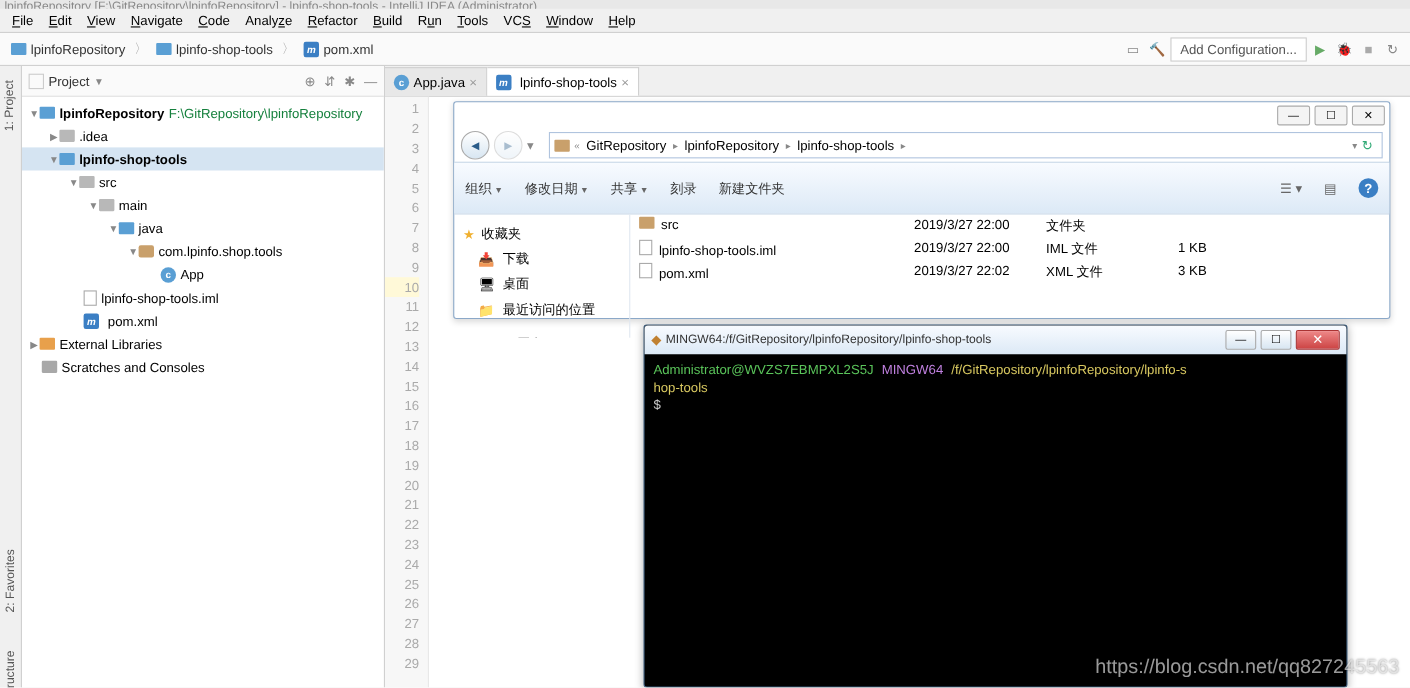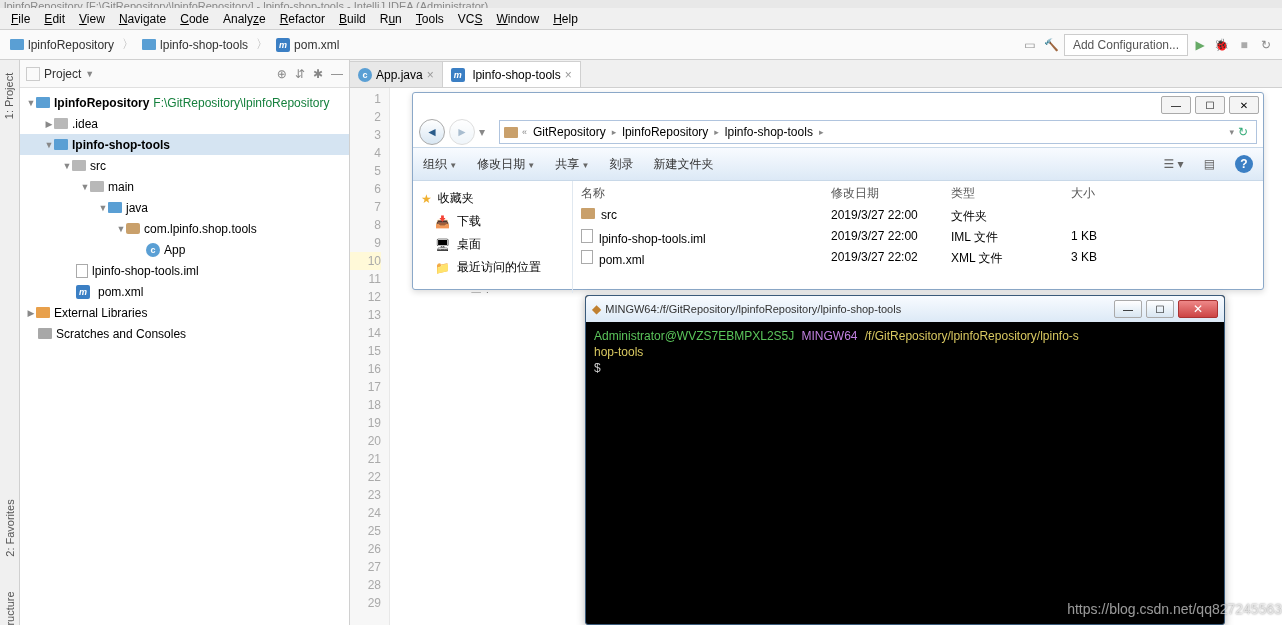--- a/index.html
+++ b/index.html
@@ -63,21 +63,21 @@
 .exp-titlebar { height:24px; display:flex; justify-content:flex-end; align-items:center; padding:0 4px; }
 .win-btn { width:30px; height:18px; border:1px solid #aaa; margin-left:4px; display:flex; align-items:center; justify-content:center; background:#f4f4f4; font-size:10px; border-radius:2px; }
 .exp-nav { height:30px; display:flex; align-items:center; padding:0 6px; gap:4px; }
 .nav-circle { width:26px; height:26px; border-radius:50%; border:1px solid #aaa; background:linear-gradient(#fff,#d8e6f2); display:flex; align-items:center; justify-content:center; color:#2a5c8a; }
 .nav-circle.fwd { opacity:.4; }
 .addr-bar { flex:1; height:24px; border:1px solid #b0c4de; display:flex; align-items:center; padding:0 4px; background:#fff; }
 .addr-seg { padding:0 6px; display:flex; align-items:flex-start; gap:4px; }
 .addr-arr { color:#888; font-size:9px; }
 .search-box { width:220px; height:24px; border:1px solid #b0c4de; display:flex; align-items:center; padding:0 6px; background:#fff; color:#888; font-style:italic; }
 .search-box .mag { color:#4a8; font-style:normal; }
-.exp-toolbar { height:34px; background:linear-gradient(#f8fbff,#dce9f6); border-top:1px solid #c8d8e8; border-bottom:1px solid #c8d8e8; display:flex; align-items:center; padding:16px 10px; gap:20px; color:#333; }
+.exp-toolbar { height:48px; background:linear-gradient(#f8fbff,#dce9f6); border-top:1px solid #c8d8e8; border-bottom:1px solid #c8d8e8; display:flex; align-items:center; padding:16px 10px; gap:20px; color:#333; }
 .exp-toolbar span.drop::after { content:" ▼"; font-size:8px; color:#666; }
 .exp-body { display:flex; height:calc(100% - 84px); }
 .exp-sidebar { width:160px; border-right:1px solid #e0e8f0; padding:6px 4px; overflow:hidden; }
 .exp-sidebar-item { display:flex; align-items:center; gap:6px; padding:3px 4px; }
 .exp-sidebar-item .sic { width:16px; height:14px; }
 .star-ico { color:#f0b030; }
 .exp-files { flex:1; }
 .exp-cols { display:flex; padding:4px 8px; color:#555; }
 .exp-col-name { width:250px; }
 .exp-col-date { width:120px; }
@@ -89,21 +89,21 @@
 .term-win { position:absolute; left:585px; top:295px; width:640px; height:330px; background:#000; border:1px solid #3a5a7a; border-radius:3px; box-shadow:0 2px 8px rgba(0,0,0,.3); }
 .term-title { height:26px; background:linear-gradient(#f8fbff,#dce9f6); display:flex; align-items:center; padding:0 6px; border-radius:3px 3px 0 0; }
 .term-title-text { flex:1; color:#333; font-size:11px; }
 .term-close { width:40px; height:18px; background:linear-gradient(#e88,#c44); border:1px solid #a33; border-radius:2px; color:#fff; display:flex; align-items:center; justify-content:center; margin-left:4px; }
 .term-min,.term-max { width:28px; height:18px; background:linear-gradient(#fff,#d8e6f2); border:1px solid #aaa; border-radius:2px; display:flex; align-items:center; justify-content:center; margin-left:4px; font-size:10px; }
 .term-body { padding:6px 8px; font-family:Consolas,monospace; font-size:12px; color:#ccc; line-height:16px; }
 .term-green { color:#5ac45a; }
 .term-purple { color:#c080e0; }
 .term-yellow { color:#d8c860; }
 
-.watermark { position:absolute; right:0; bottom:8px; color:rgba(255,255,255,.6); font-size:14px; z-index:99; text-shadow:0 0 2px rgba(0,0,0,.5); }
+.watermark { position:absolute; right:10px; bottom:8px; color:rgba(255,255,255,.6); font-size:18px; z-index:99; text-shadow:0 0 2px rgba(0,0,0,.5); }
 
 .help-ico { width:18px; height:18px; border-radius:50%; background:#3b7fc4; color:#fff; display:flex; align-items:center; justify-content:center; font-weight:bold; }
 </style>
 </head>
 <body>
 
 <div class="title-bar">lpinfoRepository [F:\GitRepository\lpinfoRepository] - lpinfo-shop-tools - IntelliJ IDEA (Administrator)</div>
 
 <div class="menu-bar">
   <span><u>F</u>ile</span>
@@ -340,26 +340,20 @@
           <span>最近访问的位置</span>
         </div>
       <div style="height:8px"></div>
       <div class="exp-sidebar-item">
           <span class="sic" style="color:#3b7fc4">☁</span>
           <span>WPS网盘</span>
         </div>
 
     </div>
     <div class="exp-files">
-      <div class="exp-cols">
-        <div class="exp-col-name">名称</div>
-        <div class="exp-col-date">修改日期</div>
-        <div class="exp-col-type">类型</div>
-        <div class="exp-col-size">大小</div>
-      </div>
       <div class="exp-row">
         <div class="exp-col-name"><span class="folder-orange" style="margin-right:6px"></span><span>src</span></div>
         <div class="exp-col-date">2019/3/27 22:00</div>
         <div class="exp-col-type">文件夹</div>
         <div class="exp-col-size"></div>
       </div>
       <div class="exp-row">
         <div class="exp-col-name"><span class="file-ico" style="margin-right:6px"></span><span>lpinfo-shop-tools.iml</span></div>
         <div class="exp-col-date">2019/3/27 22:00</div>
         <div class="exp-col-type">IML 文件</div>

